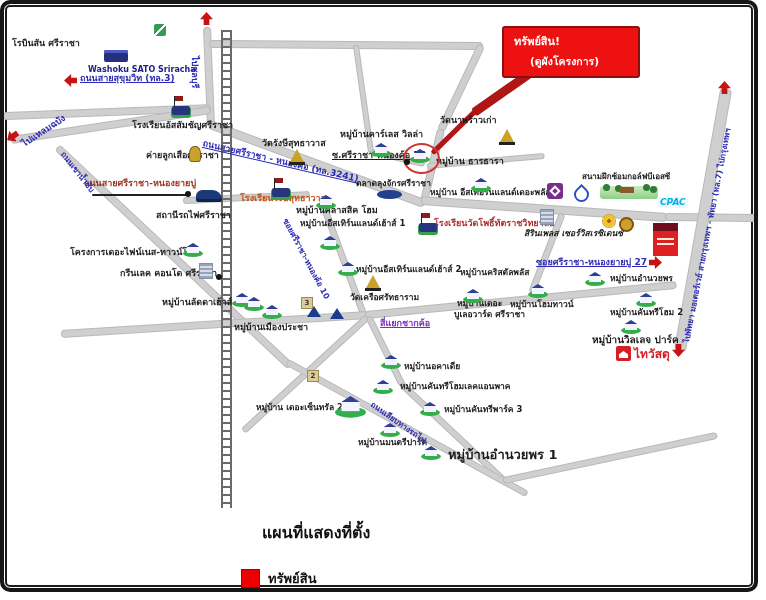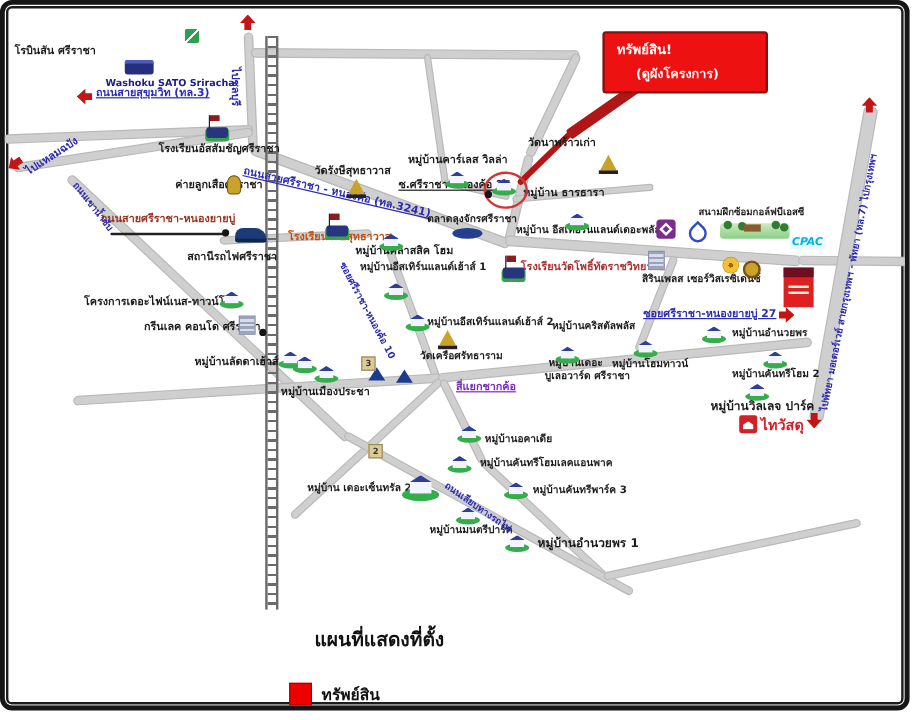--- a/index.html
+++ b/index.html
@@ -132,38 +132,38 @@
       <div class="lbl" style="left: 296px; top: 215px; font-size: 8.5px; color: rgb(28, 28, 28);">หมู่บ้านอีสเทิร์นแลนด์เฮ้าส์ 1</div>
       <div class="lbl" style="left: 285px; top: 213px; font-size: 8px; color: rgb(43, 43, 180); transform: rotate(62deg); transform-origin: 0px 0px;">ซอยศรีราชา-หนองค้อ 10</div>
       <div class="lbl" style="left: 352px; top: 175px; font-size: 8.5px; color: rgb(28, 28, 28);">ตลาดลุงจักรศรีราชา</div>
       <div class="lbl und" style="left: 328px; top: 146px; font-size: 9px; color: rgb(28, 28, 28);">ซ.ศรีราชา-หนองค้อ 25</div>
       <div class="lbl" style="left: 336px; top: 125px; font-size: 9px; color: rgb(28, 28, 28);">หมู่บ้านคาร์เลส วิลล่า</div>
       <div class="lbl" style="left: 436px; top: 111px; font-size: 9px; color: rgb(28, 28, 28);">วัดนาพร้าวเก่า</div>
       <div class="lbl" style="left: 432px; top: 152px; font-size: 9px; color: rgb(28, 28, 28);">หมู่บ้าน ธารธารา</div>
       <div class="lbl" style="left: 426px; top: 184px; font-size: 8.5px; color: rgb(28, 28, 28);">หมู่บ้าน อีสเทอร์นแลนด์เดอะพลัส</div>
       <div class="lbl" style="left: 578px; top: 168px; font-size: 8px; color: rgb(28, 28, 28);">สนามฝึกซ้อมกอล์ฟบีเอสซี</div>
       <div class="lbl" style="left: 430px; top: 214px; font-size: 9px; color: rgb(168, 50, 50);">โรงเรียนวัดโพธิ์ทัตราชวิทยาลัย</div>
-      <div class="lbl" style="left: 531px; top: 225px; font-size: 8.5px; color: rgb(28, 28, 28);">สิรินเพลส เซอร์วิสเรซิเดนซ์</div>
+      <div class="lbl" style="left: 520px; top: 225px; font-size: 8.5px; color: rgb(28, 28, 28); font-style: italic;">สิรินเพลส เซอร์วิสเรซิเดนซ์</div>
       <div class="lbl und" style="left: 532px; top: 253px; font-size: 9px; color: rgb(43, 43, 180);">ซอยศรีราชา-หนองยายบู่ 27</div>
       <div class="lbl" style="left: 456px; top: 264px; font-size: 8.5px; color: rgb(28, 28, 28);">หมู่บ้านคริสตัลพลัส</div>
       <div class="lbl" style="left: 453px; top: 295px; font-size: 8.5px; color: rgb(28, 28, 28);">หมู่บ้านเดอะ</div>
       <div class="lbl" style="left: 450px; top: 306px; font-size: 8.5px; color: rgb(28, 28, 28);">บูเลอวาร์ด ศรีราชา</div>
       <div class="lbl" style="left: 606px; top: 270px; font-size: 8.5px; color: rgb(28, 28, 28);">หมู่บ้านอำนวยพร</div>
       <div class="lbl" style="left: 506px; top: 296px; font-size: 8.5px; color: rgb(28, 28, 28);">หมู่บ้านโฮมทาวน์</div>
       <div class="lbl" style="left: 606px; top: 304px; font-size: 8.5px; color: rgb(28, 28, 28);">หมู่บ้านคันทรีโฮม 2</div>
       <div class="lbl" style="left: 588px; top: 330px; font-size: 10px; color: rgb(28, 28, 28);">หมู่บ้านวิลเลจ ปาร์ค</div>
       <div class="lbl und" style="left: 376px; top: 314px; font-size: 9px; color: rgb(122, 43, 192);">สี่แยกชากค้อ</div>
       <div class="lbl" style="left: 352px; top: 261px; font-size: 8.5px; color: rgb(28, 28, 28);">หมู่บ้านอีสเทิร์นแลนด์เฮ้าส์ 2</div>
       <div class="lbl" style="left: 346px; top: 289px; font-size: 8.5px; color: rgb(28, 28, 28);">วัดเครือศรัทธาราม</div>
       <div class="lbl" style="left: 400px; top: 358px; font-size: 8.5px; color: rgb(28, 28, 28);">หมู่บ้านอคาเดีย</div>
       <div class="lbl" style="left: 396px; top: 378px; font-size: 8.5px; color: rgb(28, 28, 28);">หมู่บ้านคันทรีโฮมเลคแอนพาค</div>
       <div class="lbl" style="left: 252px; top: 399px; font-size: 8.5px; color: rgb(28, 28, 28);">หมู่บ้าน เดอะเซ็นทรัล 2</div>
       <div class="lbl" style="left: 440px; top: 401px; font-size: 8.5px; color: rgb(28, 28, 28);">หมู่บ้านคันทรีพาร์ค 3</div>
       <div class="lbl" style="left: 354px; top: 434px; font-size: 8.5px; color: rgb(28, 28, 28);">หมู่บ้านมนตรีปาร์ค</div>
-      <div class="lbl" style="left: 444px; top: 444px; font-size: 10px; color: rgb(28, 28, 28);">หมู่บ้านอำนวยพร 1</div>
+      <div class="lbl" style="left: 444px; top: 444px; font-size: 13px; color: rgb(28, 28, 28);">หมู่บ้านอำนวยพร 1</div>
       <div class="lbl" style="left: 370px; top: 396px; font-size: 8px; color: rgb(43, 43, 180); transform: rotate(35deg); transform-origin: 0px 0px;">ถนนเลียบทางรถไฟ</div>
       <div class="lbl" style="left: 678px; top: 338px; font-size: 8px; color: rgb(43, 43, 180); transform: rotate(-79deg); transform-origin: 0px 0px;">ไปพัทยา      มอเตอร์เวย์  สายกรุงเทพฯ - พัทยา (ทล.7)      ไปกรุงเทพฯ</div>
       <div class="ic ic-robinson" style="left: 150px; top: 20px;"></div>
       <div class="ic ic-washoku" style="left: 100px; top: 46px;"></div>
       <div class="ic ic-school" style="left: 168px; top: 95px;"></div>
       <div class="ic ic-scout" style="left: 185px; top: 142px;"></div>
       <div class="ic ic-train" style="left: 192px; top: 186px;"></div>
       <div class="ic ic-condo" style="left: 195px; top: 259px;"></div>
       <div class="ic ic-village" style="left: 179px; top: 239px;"></div>
       <div class="ic ic-village" style="left: 228px; top: 289px;"></div>

